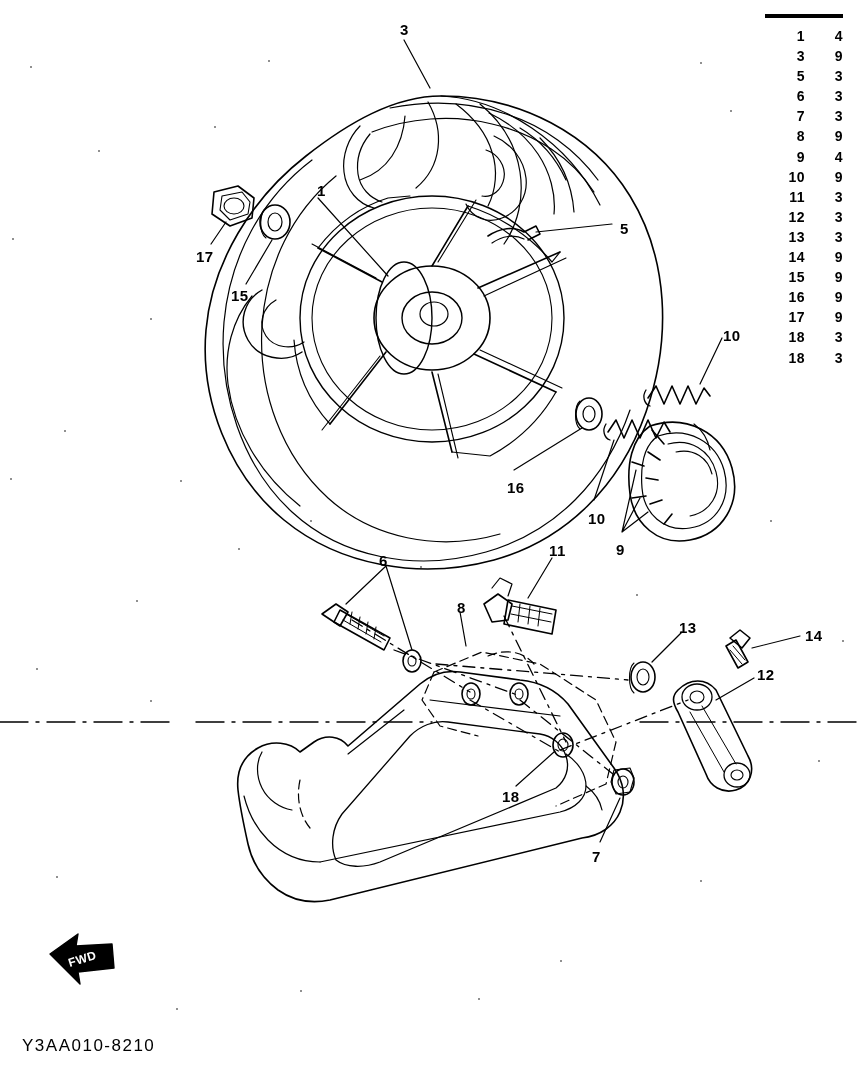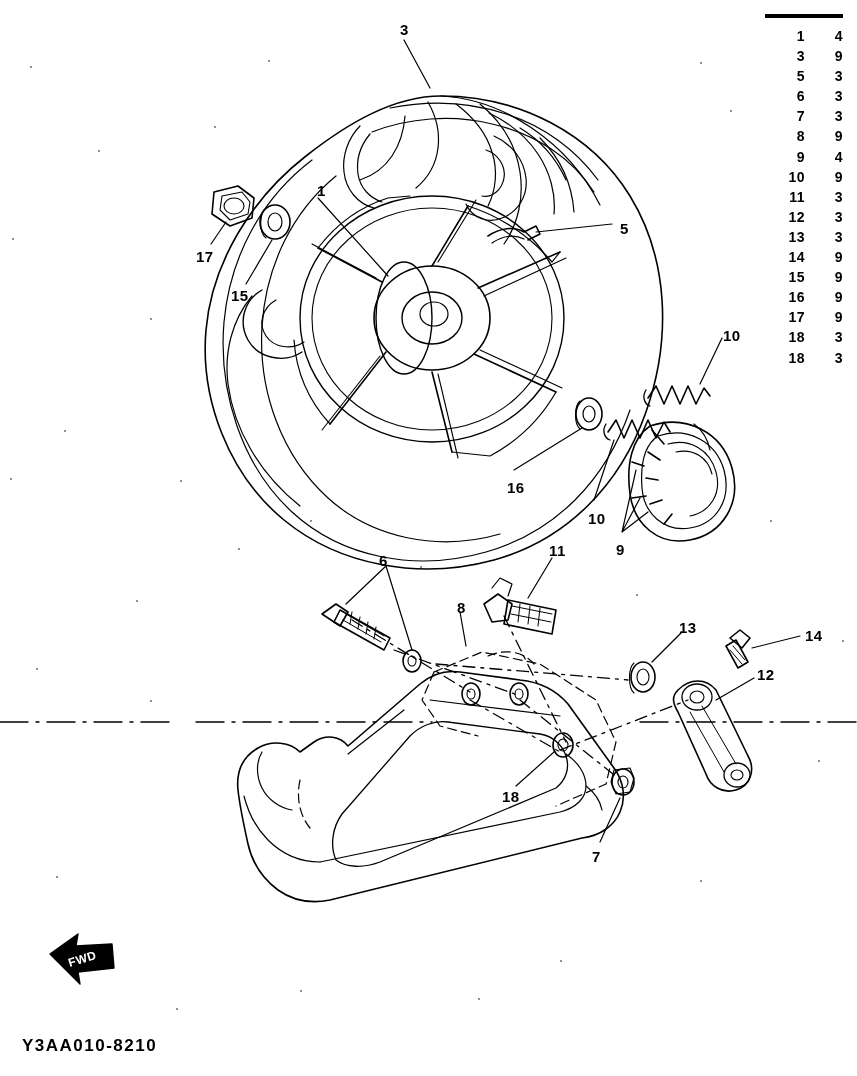--- a/index.html
+++ b/index.html
@@ -59,21 +59,21 @@
     padding: 2px 6px 2px 18px;
     line-height: 1.15;
   }
   .parts-row .num { text-align: right; width: 26px; }
   .parts-row .qty { text-align: right; width: 18px; }
   .diagram-code {
     position: absolute;
     left: 22px;
     top: 1036px;
     font-family: "Liberation Sans", sans-serif;
-    font-weight: bold;
+    font-weight: normal;
     font-size: 17px;
     letter-spacing: 1.5px;
   }
   .fwd-label {
     position: absolute;
     left: 68px;
     top: 952px;
     font-family: "Liberation Sans", sans-serif;
     font-weight: bold;
     font-size: 12px;

